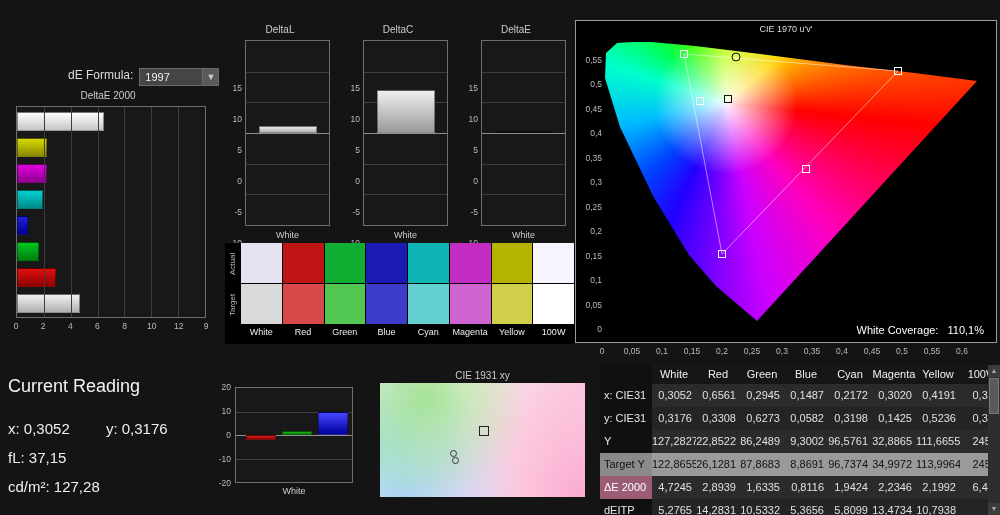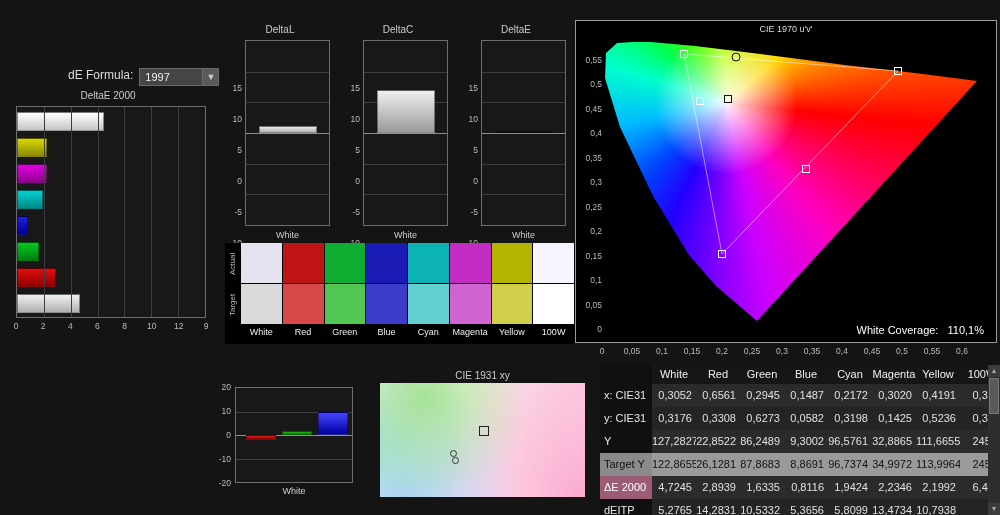--- a/index.html
+++ b/index.html
@@ -344,20 +344,37 @@
           <div class="sw-label">Yellow</div>
         </div>
         <div class="sw-col">
           <div class="sw-cell" style="background: rgb(247, 245, 255);"></div>
           <div class="sw-cell" style="background: rgb(255, 255, 255);"></div>
           <div class="sw-label">100W</div>
         </div>
       </div>
     </div>
 
+  <div id="reading">
+    <div class="reading-title">Current Reading</div>
+    <div class="reading-line" style="top:44px;">
+      <span>x:</span>
+      <span>0,3052</span>
+      <span class="pair2">y:</span>
+      <span>0,3176</span>
+    </div>
+    <div class="reading-line" style="top:73px;">
+      <span>fL:</span>
+      <span>37,15</span>
+    </div>
+    <div class="reading-line" style="top:102px;">
+      <span>cd/m²:</span>
+      <span>127,28</span>
+    </div>
+  </div>
 
   <div id="rgb-balance">
     <div id="rgb-ylabels">
         <div class="ytick" style="top: 0%;">20</div>
         <div class="ytick" style="top: 25%;">10</div>
         <div class="ytick" style="top: 50%;">0</div>
         <div class="ytick" style="top: 75%;">-10</div>
         <div class="ytick" style="top: 100%;">-20</div>
       </div>
     <div id="rgb-plot">

